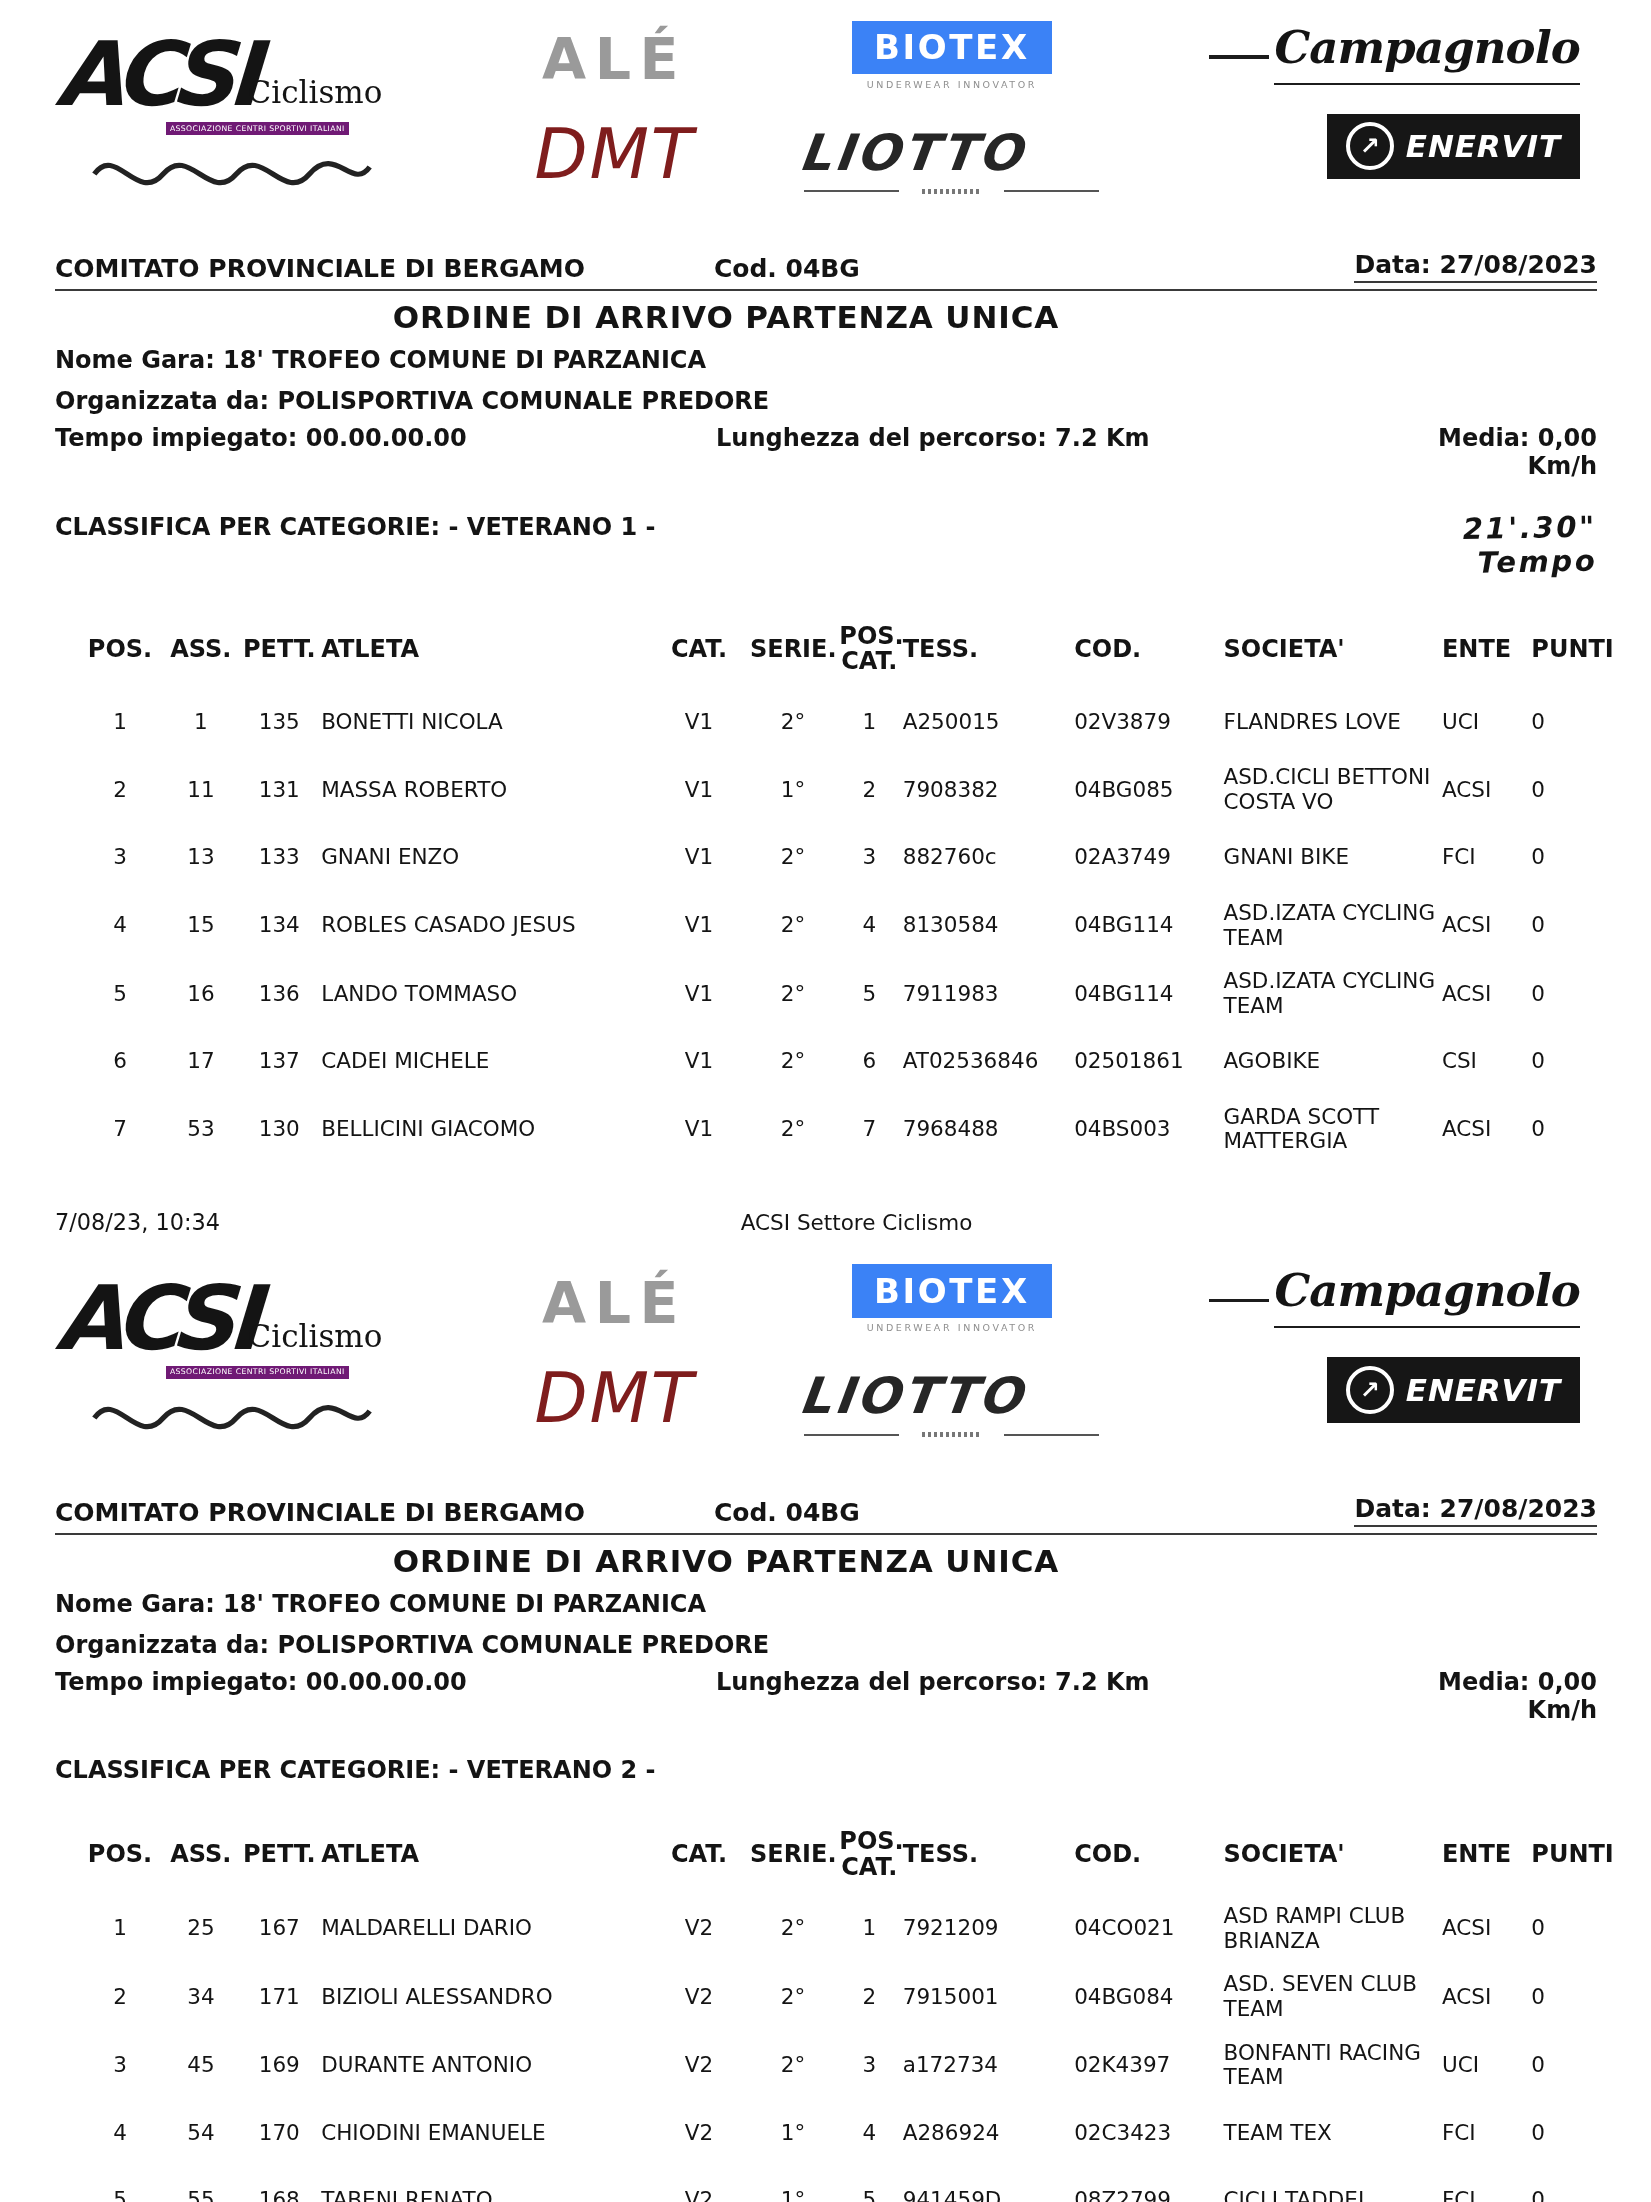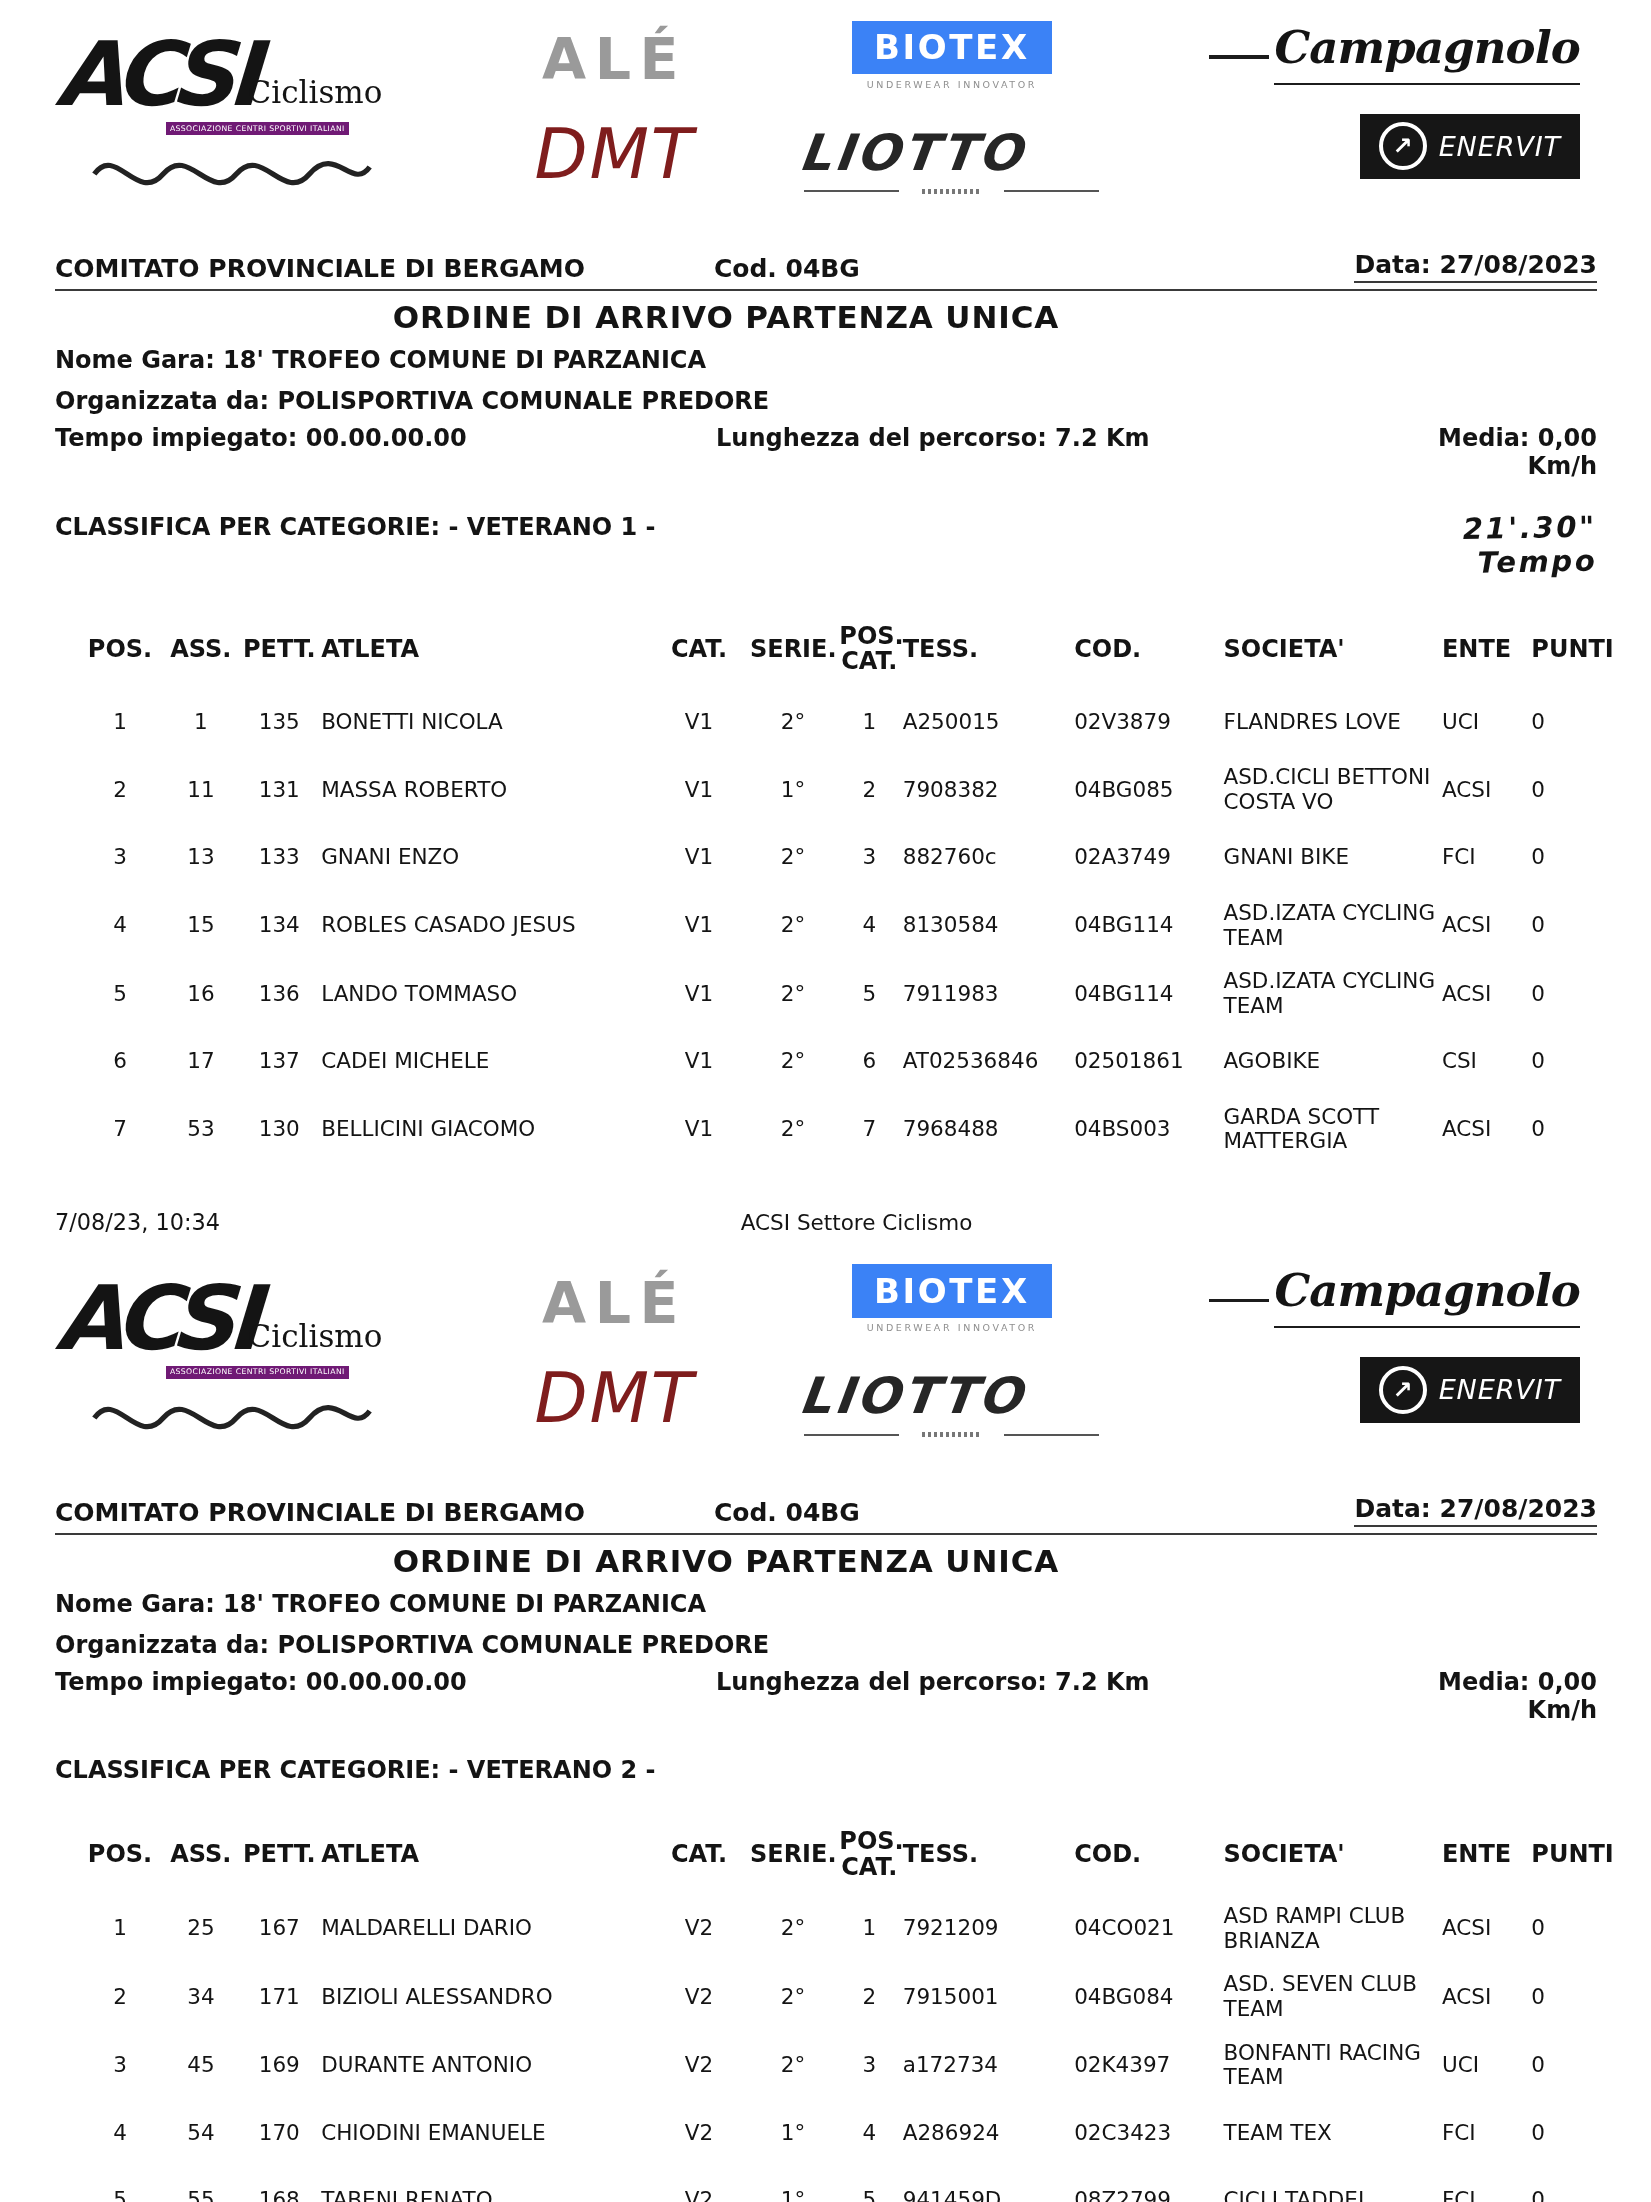--- a/index.html
+++ b/index.html
@@ -24,21 +24,21 @@
   .liotto-text{font-size:50px;font-weight:900;font-style:italic;letter-spacing:3.4px;color:#262626;transform:skewX(-10deg);}
   .liotto-lines{display:flex;gap:22.4px;margin-top:6.9px;align-items:center;}
   .liotto-lines span{display:block;height:2.6px;background:#555;width:95px;}
   .liotto-lines i{display:block;height:5.2px;width:60px;background:repeating-linear-gradient(90deg,#777 0 3.4px,#fff 3.4px 6px);}
   .col-right{padding-top:8.6px;gap:29px;align-items:flex-end;}
   .campagnolo{display:flex;align-items:center;}
   .campagnolo .dash{width:60px;height:3.4px;background:#1c1c1c;margin-right:5.2px;margin-top:8.6px;}
   .campagnolo-text{font-family:"DejaVu Serif",serif;font-style:italic;font-weight:700;font-size:45px;letter-spacing:-0.9px;border-bottom:2.6px solid #1c1c1c;padding-bottom:9px;}
   .enervit-box{background:#161616;color:#fff;display:flex;align-items:center;gap:12px;padding:8.6px 19px;}
   .enervit-circle{width:40px;height:40px;border:4.3px solid #fff;border-radius:50%;display:flex;align-items:center;justify-content:center;font-size:24px;font-weight:900;}
-  .enervit-text{font-size:27px;font-weight:400;font-style:italic;letter-spacing:0.9px;}
+  .enervit-text{font-size:31px;font-weight:700;font-style:italic;letter-spacing:0.9px;}
 
   
   .comitato-row{display:flex;align-items:flex-end;border-bottom:2.6px solid #3a3a3a;padding-bottom:6px;margin-top:5.2px;}
   .comitato{font-weight:700;font-size:25px;}
   .cod{font-weight:700;font-size:25px;margin-left:129px;}
   .data{font-weight:700;font-size:25px;margin-left:auto;border-bottom:2.6px solid #3a3a3a;padding-bottom:1.7px;margin-top:28px;}
   .doc-title{font-weight:700;font-size:31px;letter-spacing:0.9px;width:1342px;text-align:center;margin-top:8.6px;}
   .info{font-weight:700;font-size:24px;margin-top:8.6px;line-height:1.35;}
   .meta-grid{display:grid;grid-template-columns:632px 688px 1fr;font-weight:700;font-size:24px;margin-top:6.9px;gap:29px;}
   .meta-grid .right{text-align:right;}

